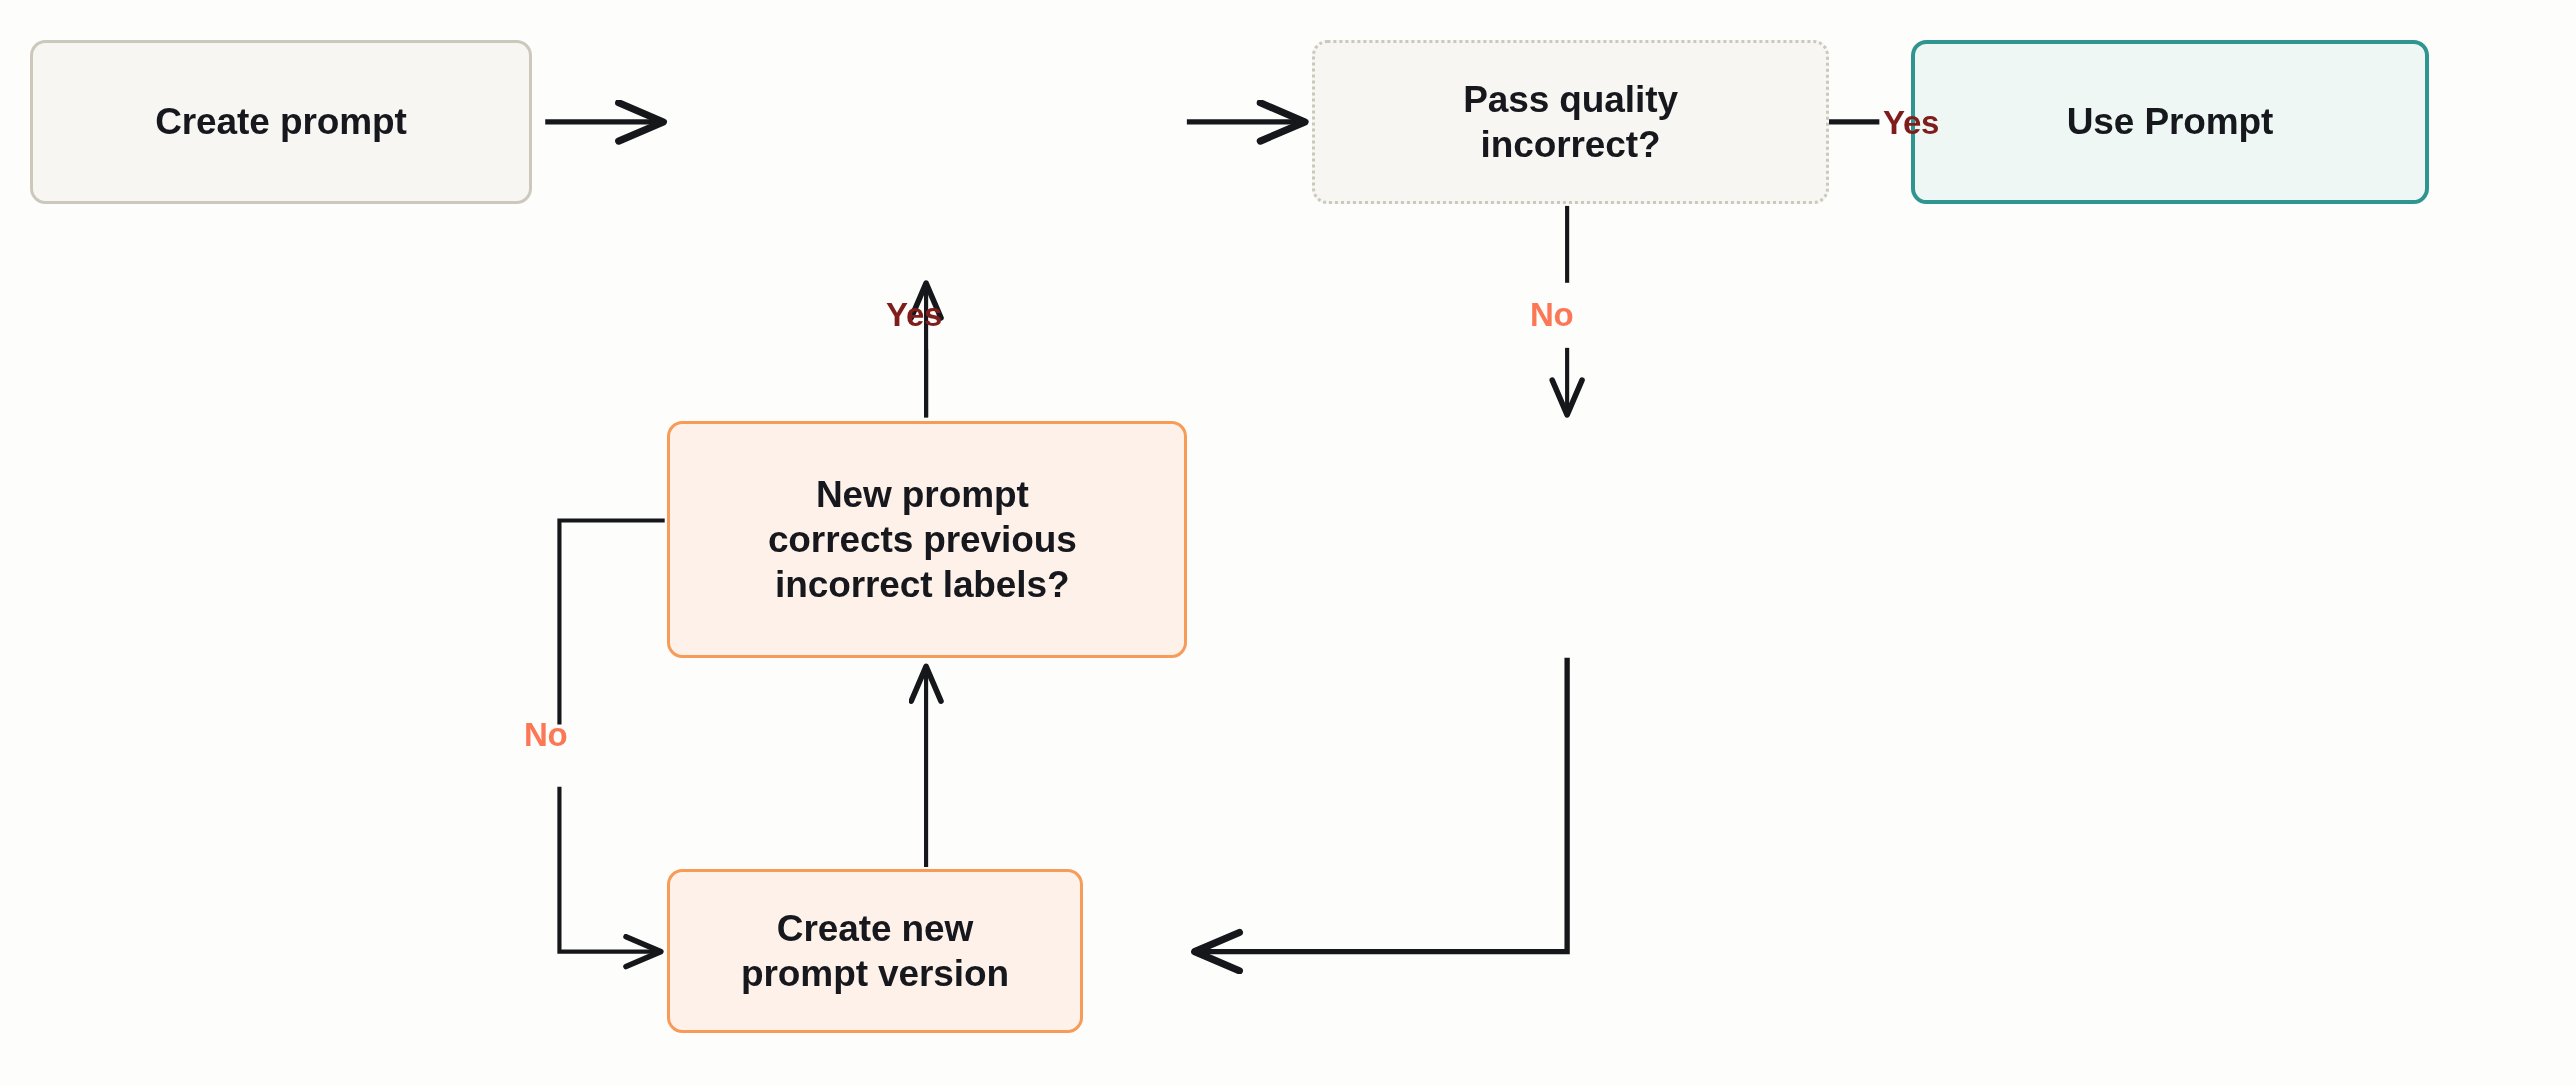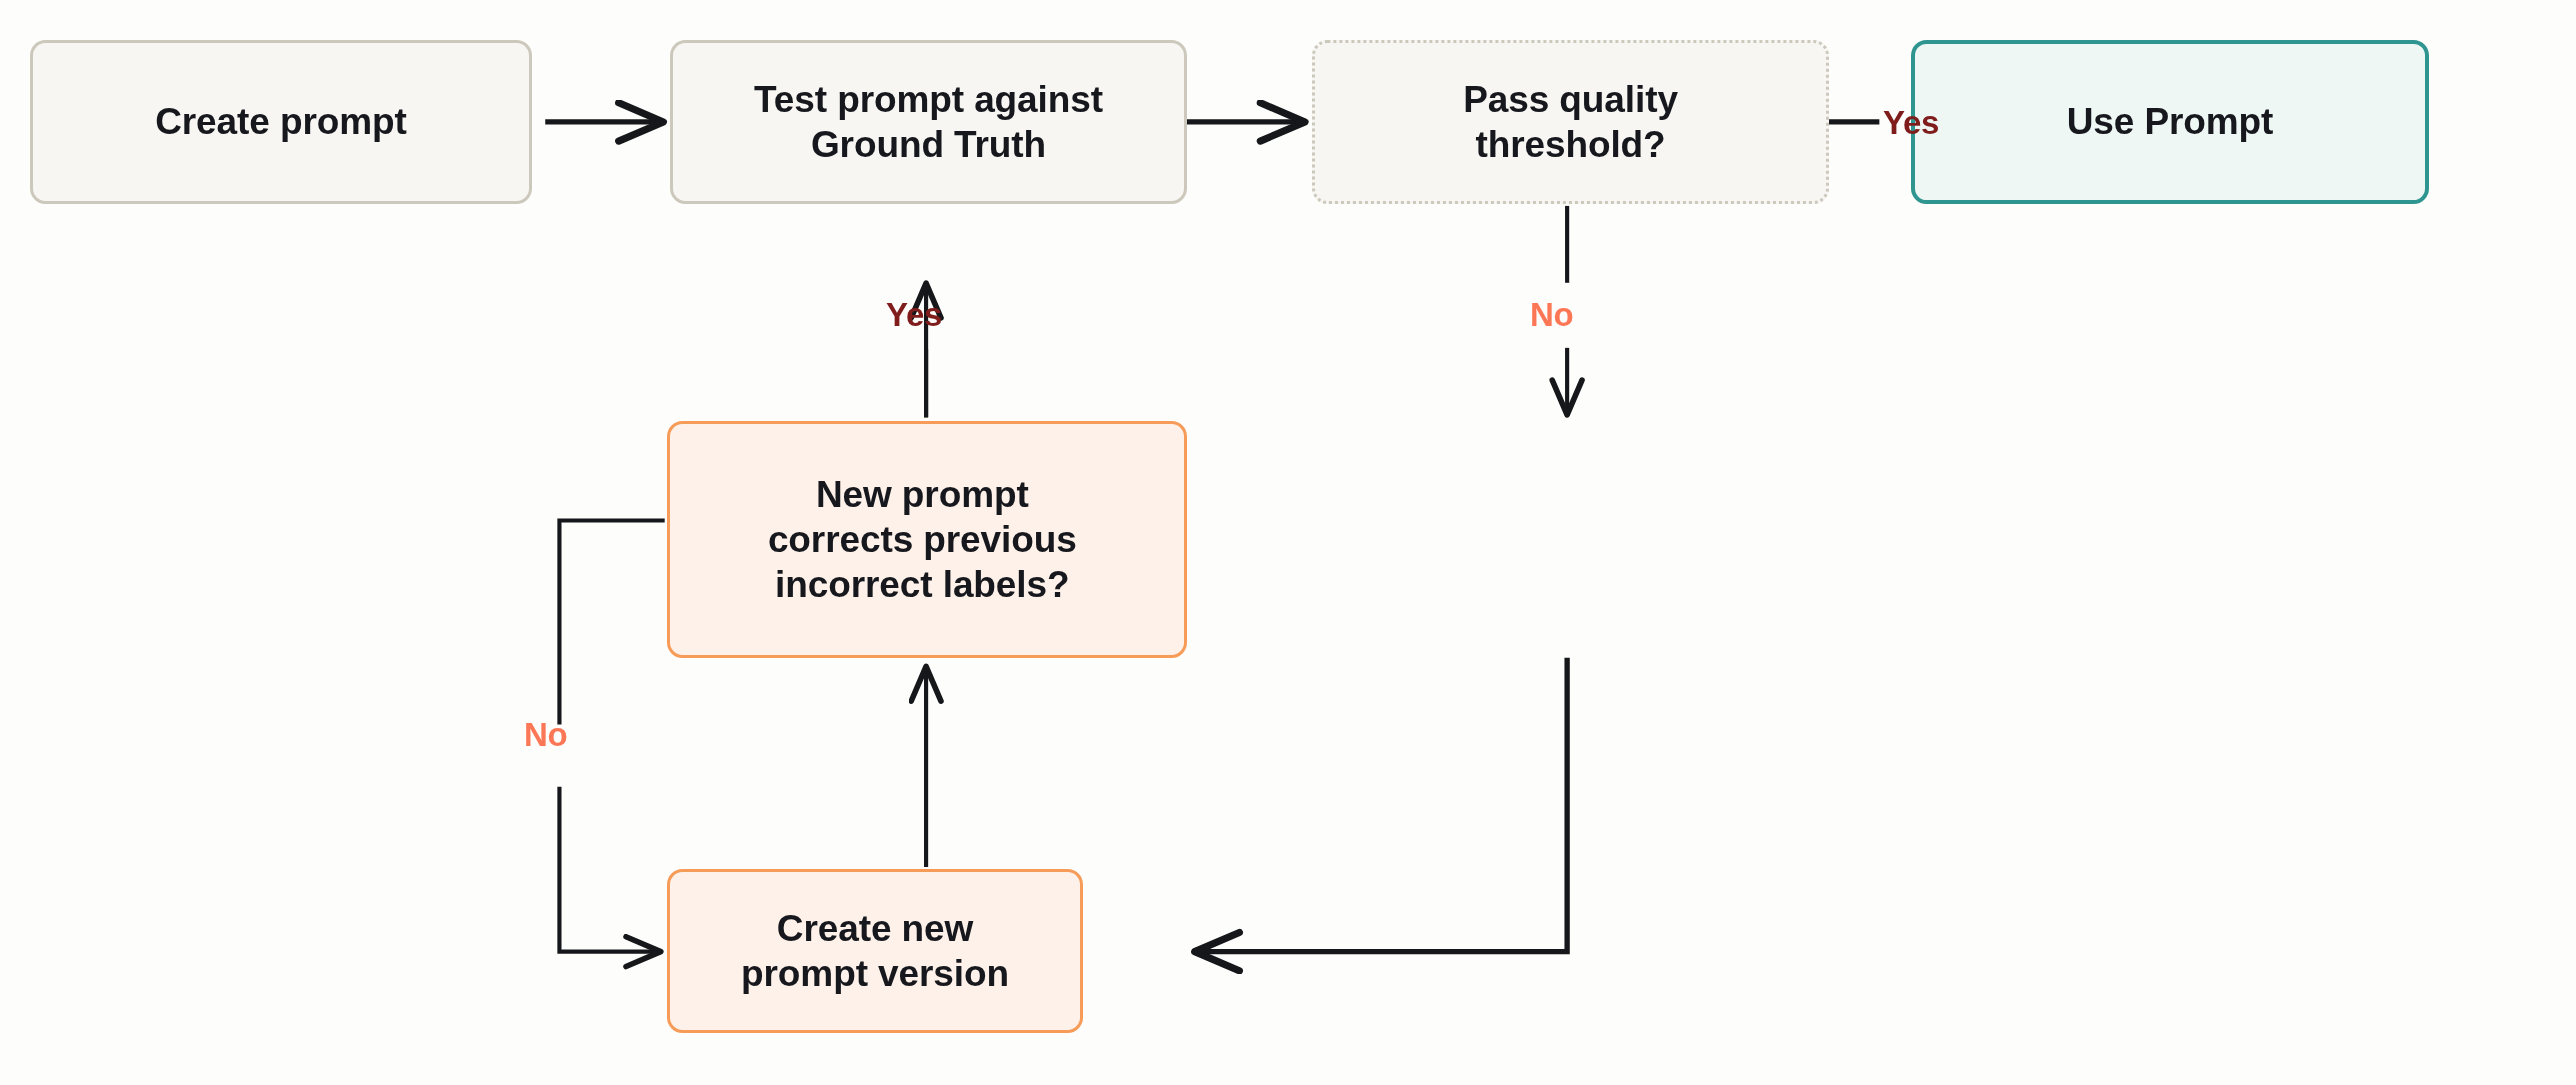--- a/index.html
+++ b/index.html
@@ -106,28 +106,24 @@
 
       <path d="M1124,880 L946,880 L946,1225" stroke-width="7"></path>
       <path d="M946,1330 L946,1609 L1116,1609" stroke-width="7" marker-end="url(#arrowhead)"></path>
     </g>
   </svg>
 
   <div class="node node--neutral" style="left:30px; top:40px; width:502px; height:164px; font-size:37px;text-align:right;">
     <span class="node-label">Create prompt</span>
   </div>
 
-  <div class="node node--neutral" style="left:670px; top:40px; width:517px; height:164px; font-size:37px;">
-    <span class="node-label">Test prompt against
-Ground Truth</span>
-  </div>
 
   <div class="node node--decision" style="left:1312px; top:40px; width:517px; height:164px; font-size:37px;">
     <span class="node-label">Pass quality
-threshold?</span>
+incorrect?</span>
   </div>
 
   <div class="node node--accent-teal" style="left:1911px; top:40px; width:518px; height:164px; font-size:37px;">
     <span class="node-label">Use Prompt</span>
   </div>
 
   <div class="node node--accent-orange" style="left:667px; top:421px; width:520px; height:237px; font-size:37px;padding-left:6px;">
     <span class="node-label">New prompt
 corrects previous
 incorrect labels?</span>

